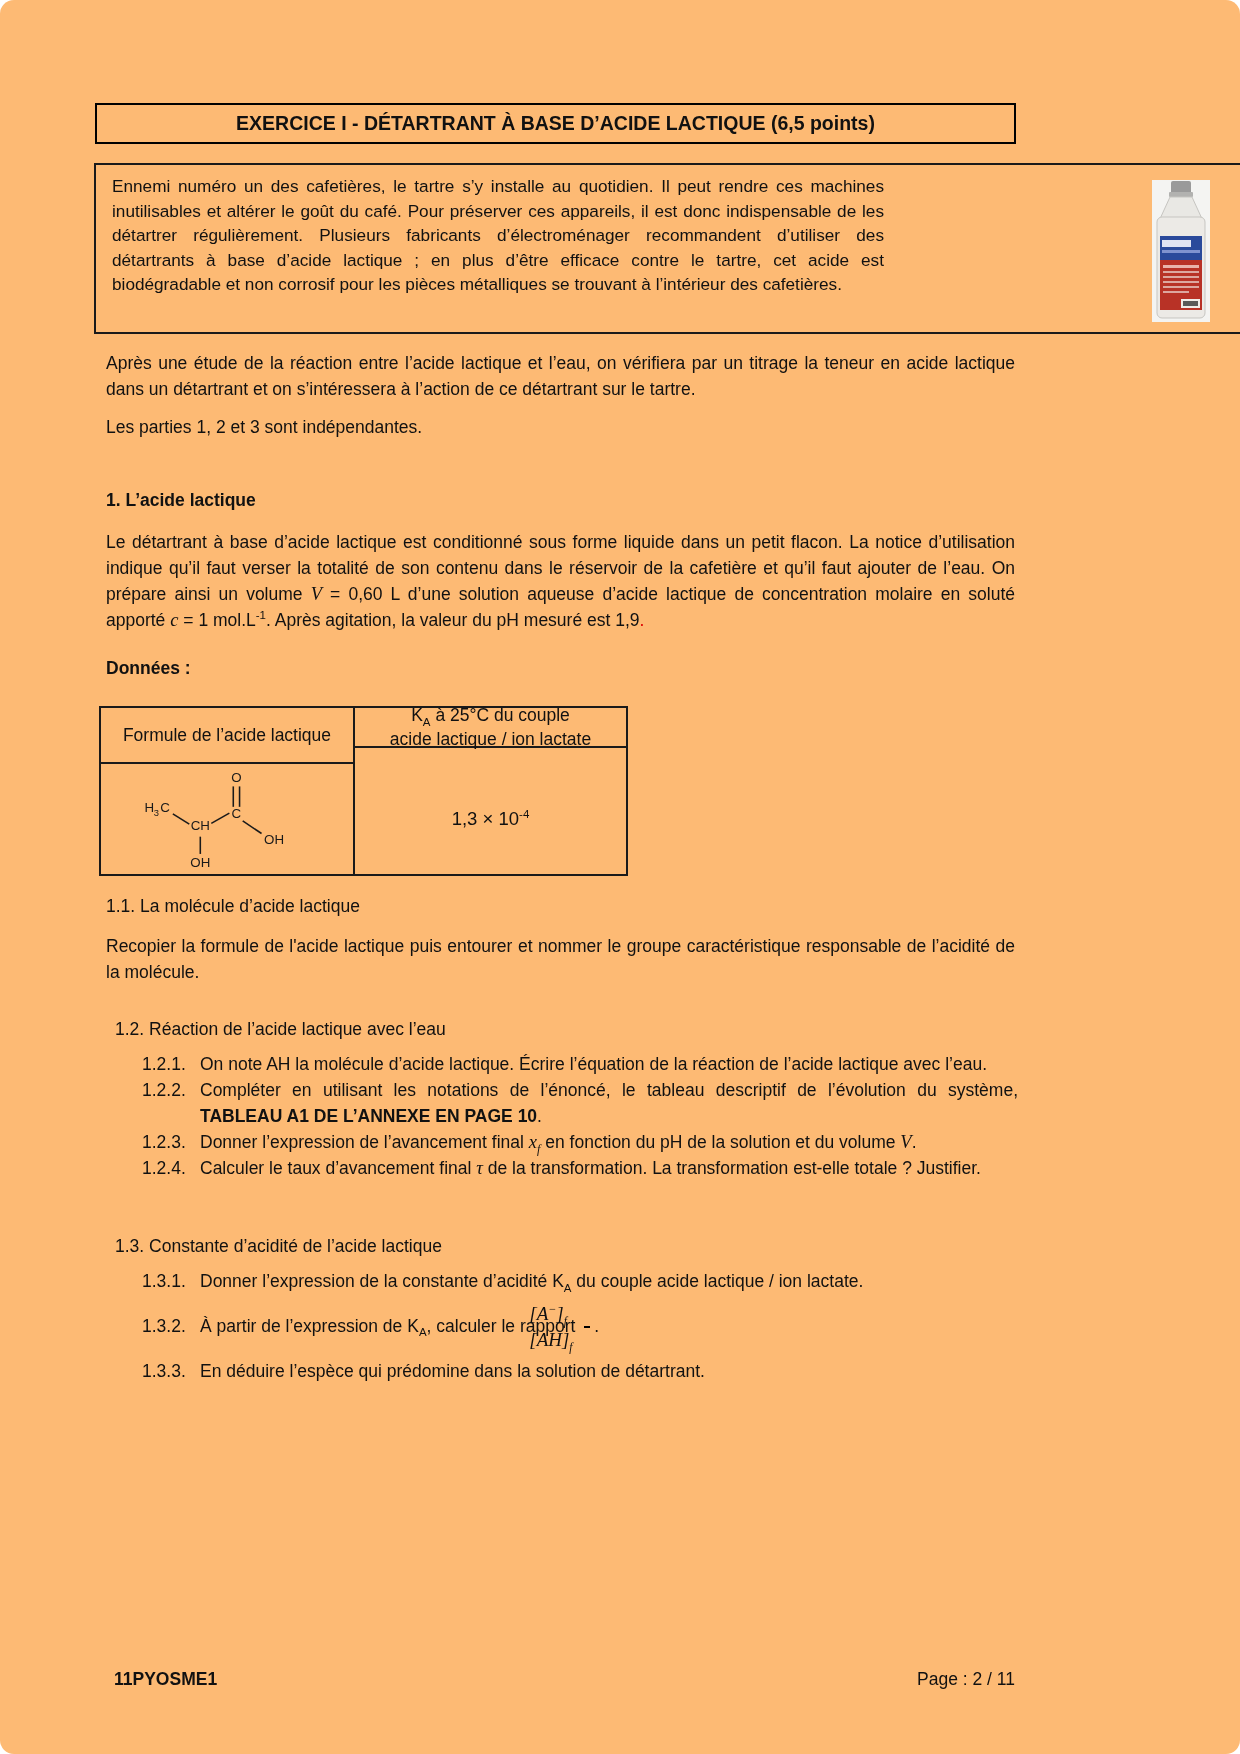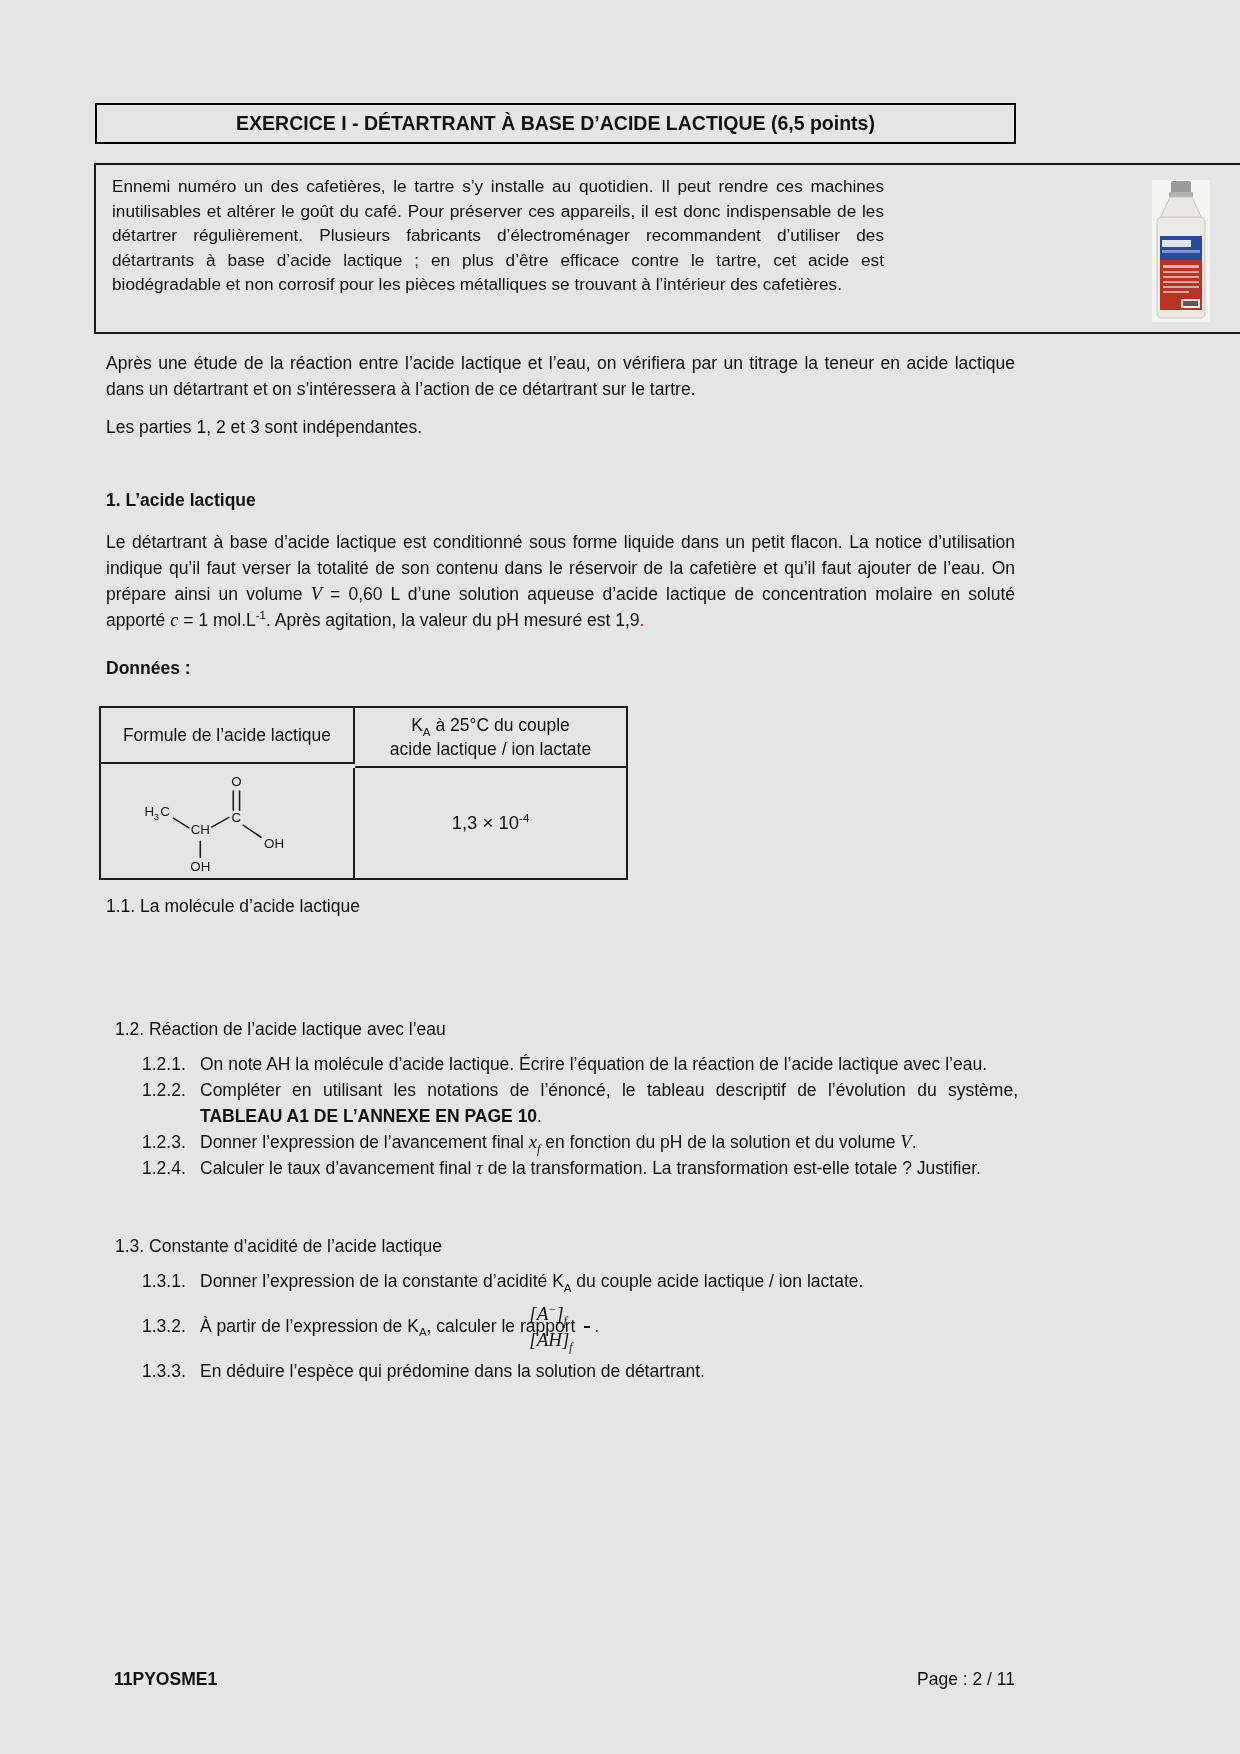--- a/index.html
+++ b/index.html
@@ -1,21 +1,21 @@
 <!DOCTYPE html>
 <html lang="fr"><head>
 <meta charset="utf-8">
 <style>
   html,body{margin:0;padding:0;}
   body{
     width:1240px;height:1754px;background:#ffffff;color:#111;
     font-family:"Liberation Sans","DejaVu Sans",sans-serif;
     font-size:17.5px;line-height:26px;overflow:hidden;
   }
-  .page{position:relative;width:1240px;height:1754px;background:#e5e5e5;}
+  .page{position:relative;width:1240px;height:1754px;background:#fdba74;border-radius:14px;}
   .abs{position:absolute;}
   .just{text-align:justify;}
   .bold{font-weight:bold;}
   p{margin:0;}
 
   .title-box{
     left:95px;top:103px;width:921px;box-sizing:border-box;
     border:2px solid #000;text-align:center;
     font-weight:bold;font-size:19.5px;padding:5px 4px 6px 4px;line-height:26px;
   }
@@ -33,21 +33,21 @@
   .p-detartrant{left:106px;top:529px;width:909px;}
   .h-donnees{left:106px;top:655px;font-weight:bold;}
 
   .data-table{
     left:99px;top:706px;box-sizing:border-box;
     display:grid;grid-template-columns:254px 271px;
     border:2px solid #1a1a1a;
   }
   .cell{box-sizing:border-box;display:flex;align-items:center;justify-content:center;text-align:center;}
   .c-head1{border-right:2px solid #1a1a1a;border-bottom:2px solid #1a1a1a;height:56px;}
-  .c-head2{border-bottom:2px solid #1a1a1a;height:60px;line-height:24px;flex-direction:column;}
+  .c-head2{border-bottom:2px solid #1a1a1a;height:40px;line-height:24px;flex-direction:column;}
   .c-mol{border-right:2px solid #1a1a1a;height:110px;}
   .c-val{height:110px;font-size:18.5px;}
 
   sup{font-size:11.5px;line-height:0;}
   sub{font-size:11.5px;line-height:0;}
   .mvar{font-family:"Liberation Serif","DejaVu Serif",serif;font-style:italic;font-size:18.5px;}
   .msub{font-family:"Liberation Serif","DejaVu Serif",serif;font-style:italic;font-size:12px;}
   .red-dot{color:#dd0000;}
 
   .h-q11{left:106px;top:893px;}
@@ -141,20 +141,21 @@
         <line x1="91" y1="90" x2="91" y2="112" stroke="#1a1a1a" stroke-width="2"></line>
         <text x="91" y="129" font-size="17" text-anchor="middle">OH</text>
       </svg>
     </div>
     <div class="cell c-val">
       <span><span>1,3 × 10</span><sup>-4</sup></span>
     </div>
   </div>
 
   <p class="abs h-q11">1.1. La molécule d’acide lactique</p>
+  <p class="abs just p-q11">Recopier la formule de l'acide lactique puis entourer et nommer le groupe caractéristique responsable de l’acidité de la molécule.</p>
 
   <div class="abs qwrap q12">
     <p class="q-heading">1.2. Réaction de l’acide lactique avec l’eau</p>
     <div class="subitem">
       <span class="qnum">1.2.1.</span><span>On note AH la molécule d’acide lactique. Écrire l’équation de la réaction de l’acide lactique avec l’eau.</span>
     </div>
     <div class="subitem">
       <span class="qnum">1.2.2.</span><span>Compléter en utilisant les notations de l’énoncé, le tableau descriptif de l’évolution du système, </span><span class="bold">TABLEAU A1 DE L’ANNEXE EN PAGE 10</span><span>.</span>
     </div>
     <div class="subitem">

